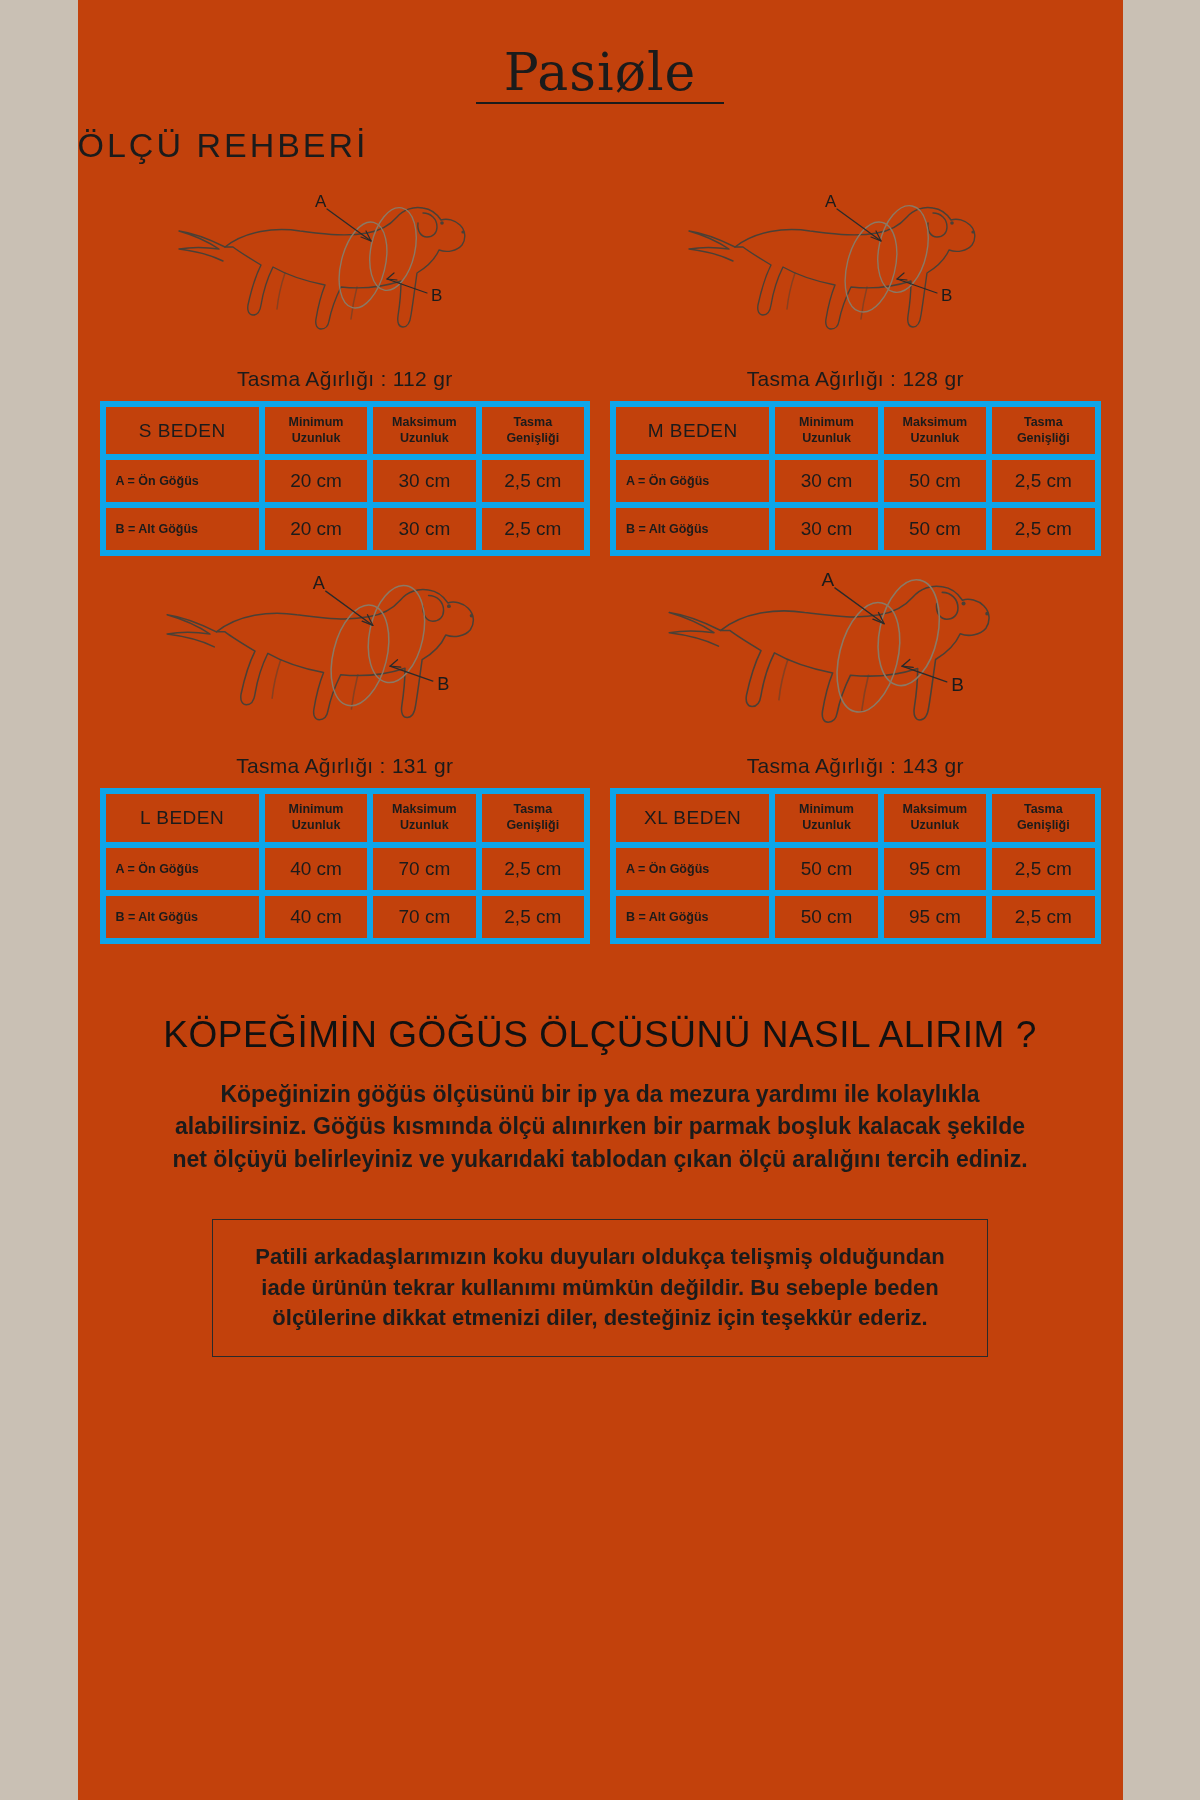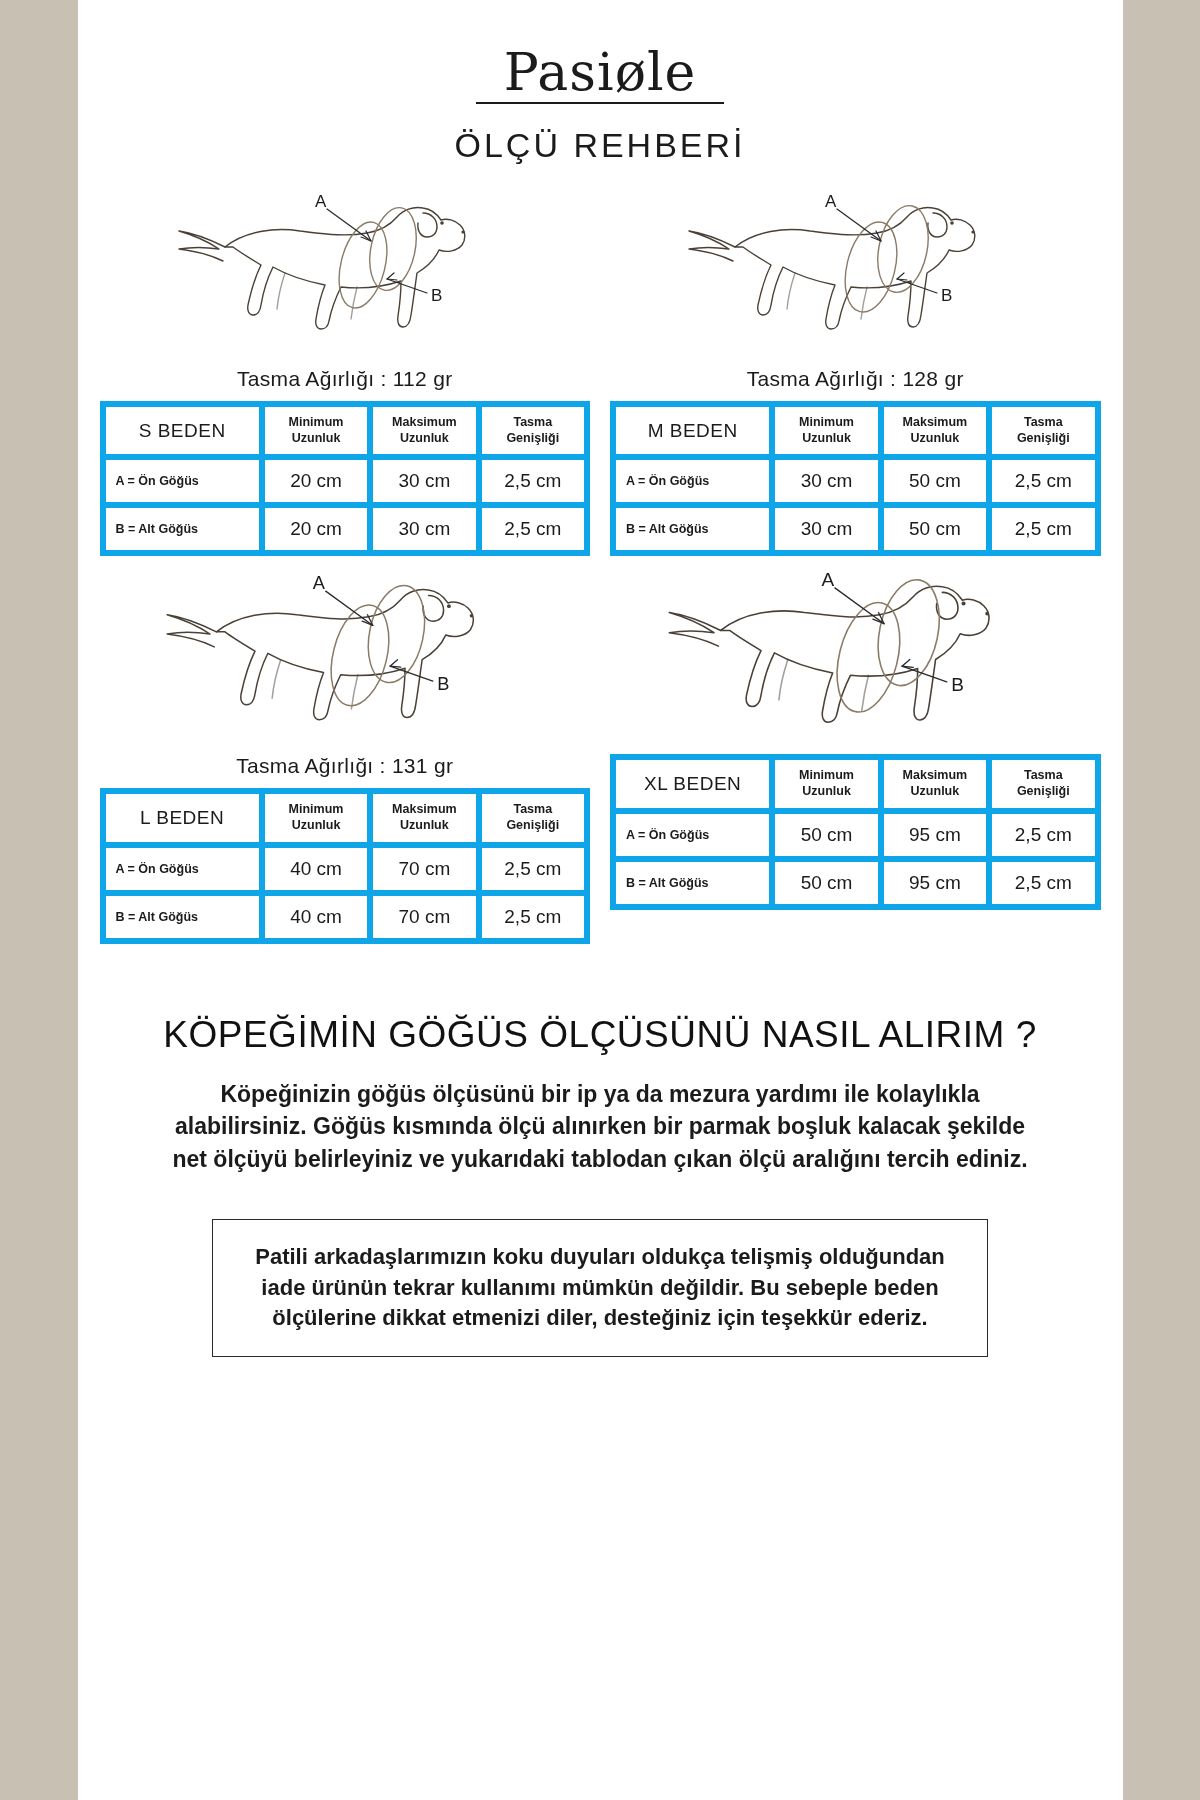--- a/index.html
+++ b/index.html
@@ -11,21 +11,21 @@
     height: 1800px;
     background: #c9c0b4;
     font-family: "Liberation Sans", sans-serif;
     display: flex;
     justify-content: center;
     align-items: flex-start;
   }
   .page {
     width: 1045px;
     height: 1800px;
-    background: #ffffff;
+    background: #c2410c;
     position: relative;
     box-sizing: border-box;
     padding: 0;
     overflow: hidden;
   }
 
   
   .brand {
     text-align: center;
     margin-top: 46px;
@@ -41,21 +41,20 @@
     text-align: center;
     position: relative;
   }
   .brand-underline {
     width: 248px;
     height: 2px;
     background: #1b1b1b;
     margin: 4px auto 0 auto;
   }
   .guide-title {
-    text-align: center;
     font-size: 34px;
     letter-spacing: 3px;
     color: #1b1b1b;
     margin-top: 22px;
     font-weight: 400;
   }
 
   
   .grid {
     margin-top: 22px;
@@ -425,20 +424,21 @@
             <ellipse cx="222" cy="84" rx="26" ry="50" transform="rotate(14 222 84)" stroke="#8a7a66"></ellipse>
             <path d="M192 22 L236 54" stroke="#2a2a2a" stroke-width="1.2"></path>
             <path d="M236 54 L226 50 M236 54 L231 44" stroke="#2a2a2a" stroke-width="1.2"></path>
             <path d="M292 106 L252 92" stroke="#2a2a2a" stroke-width="1.2"></path>
             <path d="M252 92 L262 93 M252 92 L259 86" stroke="#2a2a2a" stroke-width="1.2"></path>
           </g>
           <text x="180" y="20" font-family="Liberation Sans, sans-serif" font-size="17" fill="#1b1b1b">A</text>
           <text x="296" y="114" font-family="Liberation Sans, sans-serif" font-size="17" fill="#1b1b1b">B</text>
         </svg>
       </div>
+      <div class="weight">Tasma Ağırlığı : 143 gr</div>
       <table class="size-table">
         <thead>
           <tr>
             <th class="head-size">XL BEDEN</th>
             <th class="head-col">
               <span>Minimum</span><br>
               <span>Uzunluk</span>
             </th>
             <th class="head-col">
               <span>Maksimum</span><br>

